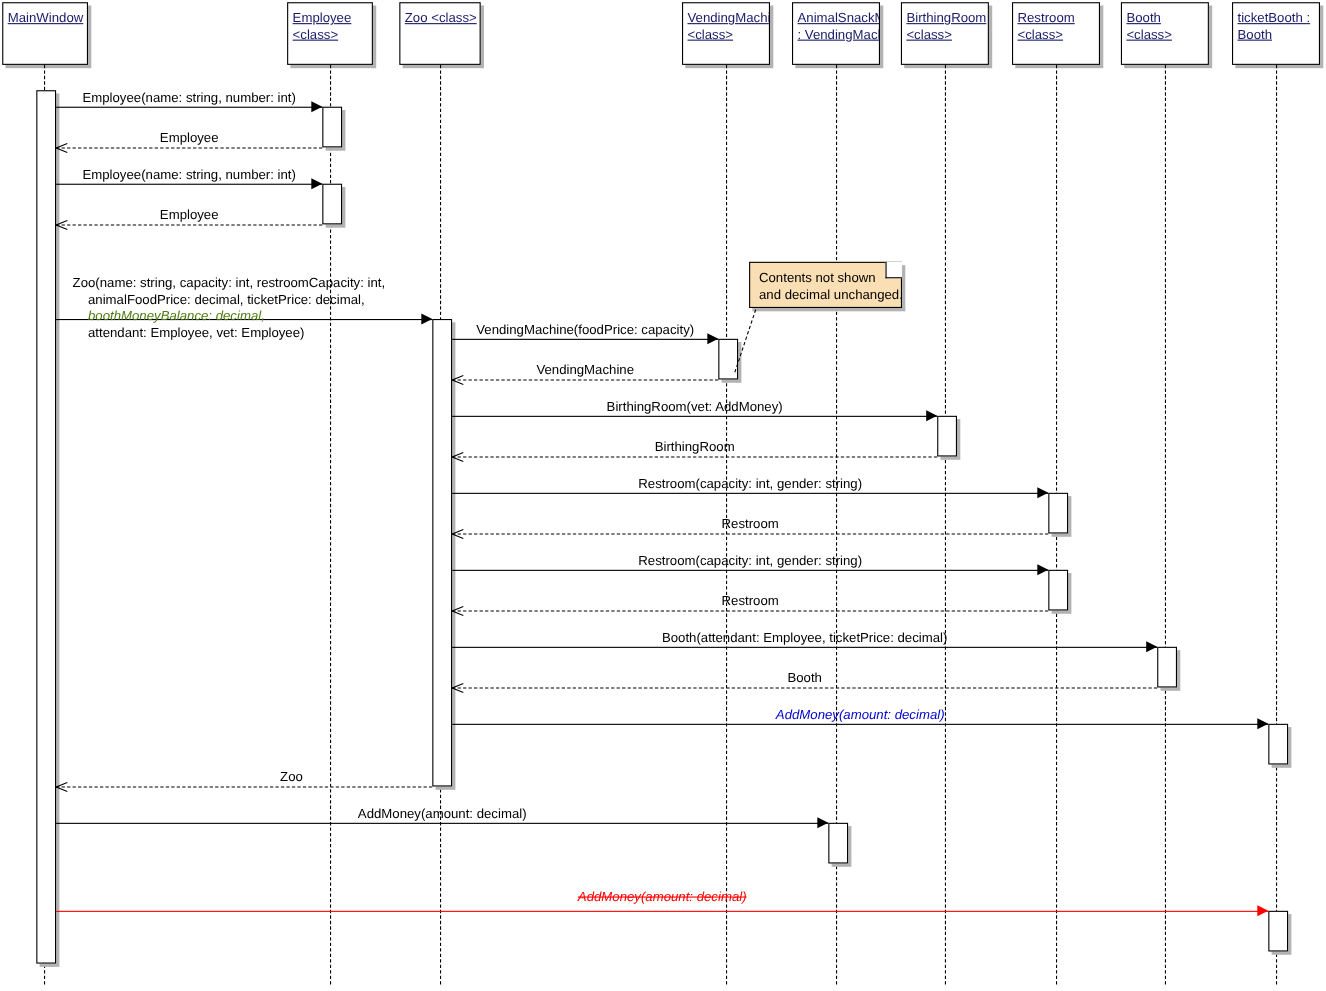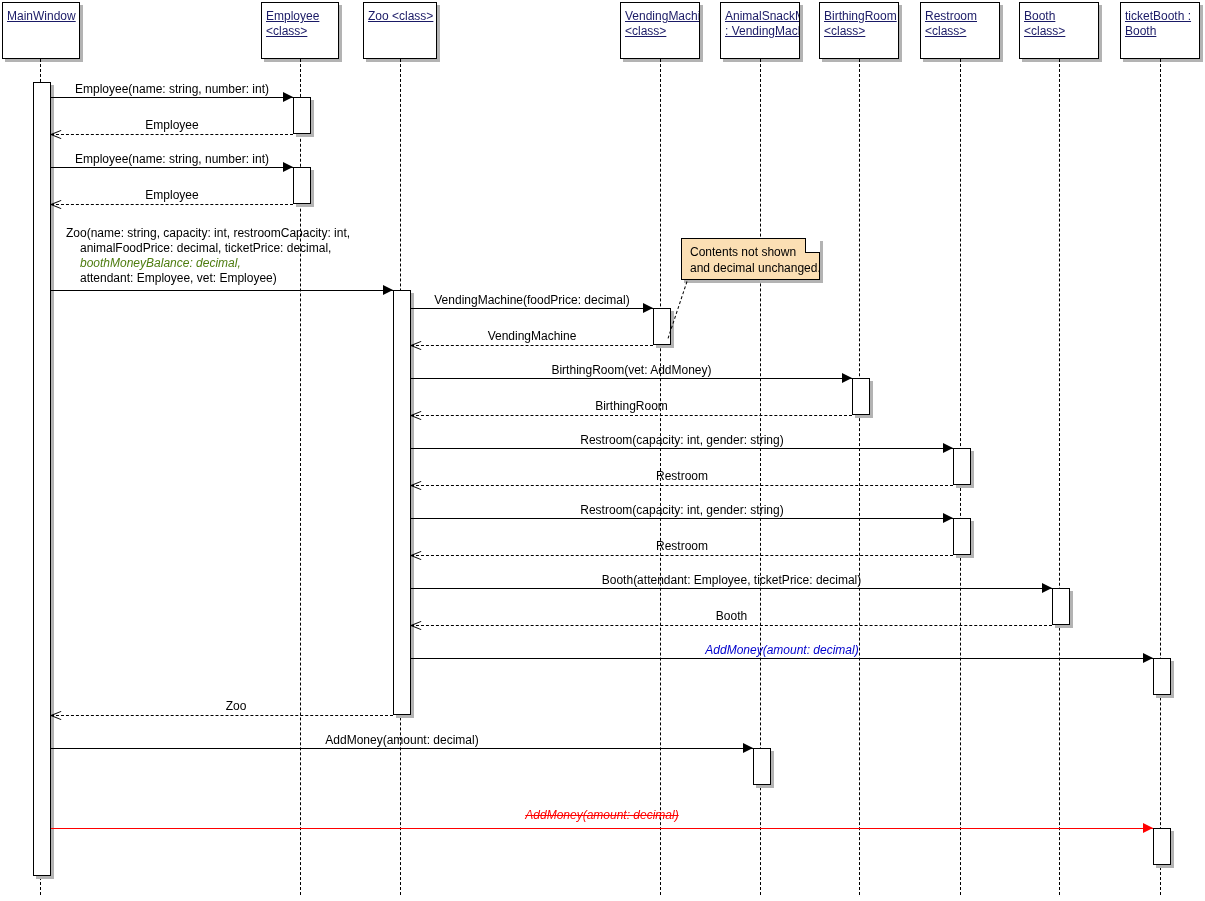--- a/index.html
+++ b/index.html
@@ -82,21 +82,21 @@
 
   
   .multilabel{
     position:absolute;
     font-size:12px;
     line-height:15px;
     color:#000;
     white-space:nowrap;
   }
   .multilabel .l2,.multilabel .l3,.multilabel .l4{padding-left:14px;display:block;}
-  .multilabel .l1{display:block;}
+  .multilabel .l1{display:block;margin-top:24px;}
   .multilabel .blue{color:#4d7c0f;font-style:italic;}
 
   
   .note{
     position:absolute;
     box-sizing:border-box;
     background:#fbdfb4;
     border:1px solid #000;
     box-shadow:3px 3px 0 #b3b3b3;
     font-size:12px;
@@ -188,21 +188,21 @@
     <div class="msgline" style="left: 51px; top: 167px; width: 242px;"></div>
     <div class="arrowhead" style="left: 283px; top: 162px;"></div>
     <div class="msglabel" style="left: 51px; top: 152px; width: 242px;">Employee(name: string, number: int)</div>
     <div class="msgline dashed" style="left: 51px; top: 204px; width: 242px;"></div>
     <div class="arrowopen" style="left: 51px; top: 199px;"></div>
     <div class="msglabel" style="left: 51px; top: 188px; width: 242px;">Employee</div>
     <div class="msgline" style="left: 51px; top: 290px; width: 342px;"></div>
     <div class="arrowhead" style="left: 383px; top: 285px;"></div>
     <div class="msgline" style="left: 411px; top: 308px; width: 242px;"></div>
     <div class="arrowhead" style="left: 643px; top: 303px;"></div>
-    <div class="msglabel" style="left: 411px; top: 293px; width: 242px;">VendingMachine(foodPrice: decimal)</div>
+    <div class="msglabel" style="left: 411px; top: 293px; width: 242px;">VendingMachine(foodPrice: capacity)</div>
     <div class="msgline dashed" style="left: 411px; top: 345px; width: 242px;"></div>
     <div class="arrowopen" style="left: 411px; top: 340px;"></div>
     <div class="msglabel" style="left: 411px; top: 329px; width: 242px;">VendingMachine</div>
     <div class="msgline" style="left: 411px; top: 378px; width: 441px;"></div>
     <div class="arrowhead" style="left: 842px; top: 373px;"></div>
     <div class="msglabel" style="left: 411px; top: 363px; width: 441px;">BirthingRoom(vet: AddMoney)</div>
     <div class="msgline dashed" style="left: 411px; top: 415px; width: 441px;"></div>
     <div class="arrowopen" style="left: 411px; top: 410px;"></div>
     <div class="msglabel" style="left: 411px; top: 399px; width: 441px;">BirthingRoom</div>
     <div class="msgline" style="left: 411px; top: 448px; width: 542px;"></div>
@@ -221,21 +221,21 @@
     <div class="arrowhead" style="left: 1042px; top: 583px;"></div>
     <div class="msglabel" style="left: 411px; top: 573px; width: 641px;">Booth(attendant: Employee, ticketPrice: decimal)</div>
     <div class="msgline dashed" style="left: 411px; top: 625px; width: 641px;"></div>
     <div class="arrowopen" style="left: 411px; top: 620px;"></div>
     <div class="msglabel" style="left: 411px; top: 609px; width: 641px;">Booth</div>
     <div class="msgline" style="left: 411px; top: 658px; width: 742px;"></div>
     <div class="arrowhead" style="left: 1143px; top: 653px;"></div>
     <div class="msglabel blue" style="left: 411px; top: 643px; width: 742px;">AddMoney(amount: decimal)</div>
     <div class="msgline dashed" style="left: 51px; top: 715px; width: 342px;"></div>
     <div class="arrowopen" style="left: 51px; top: 710px;"></div>
-    <div class="msglabel" style="left: 33px; top: 699px; width: 342px; padding-left: 32px;">Zoo</div>
+    <div class="msglabel" style="left: 62px; top: 699px; width: 342px; padding-left: 32px;">Zoo</div>
     <div class="msgline" style="left: 51px; top: 748px; width: 702px;"></div>
     <div class="arrowhead" style="left: 743px; top: 743px;"></div>
     <div class="msglabel" style="left: 51px; top: 733px; width: 702px;">AddMoney(amount: decimal)</div>
     <div class="msgline red" style="left: 51px; top: 828px; width: 1102px;"></div>
     <div class="arrowhead" style="left: 1143px; top: 823px; border-left-color: rgb(255, 0, 0);"></div>
     <div class="msglabel red" style="left: 51px; top: 808px; width: 1102px;">AddMoney(amount: decimal)</div>
     <div class="multilabel" style="left: 66px; top: 226px;">
       <span class="l1">Zoo(name: string, capacity: int, restroomCapacity: int,</span>
       <span class="l2">animalFoodPrice: decimal, ticketPrice: decimal,</span>
       <span class="l3 blue">boothMoneyBalance: decimal,</span>

